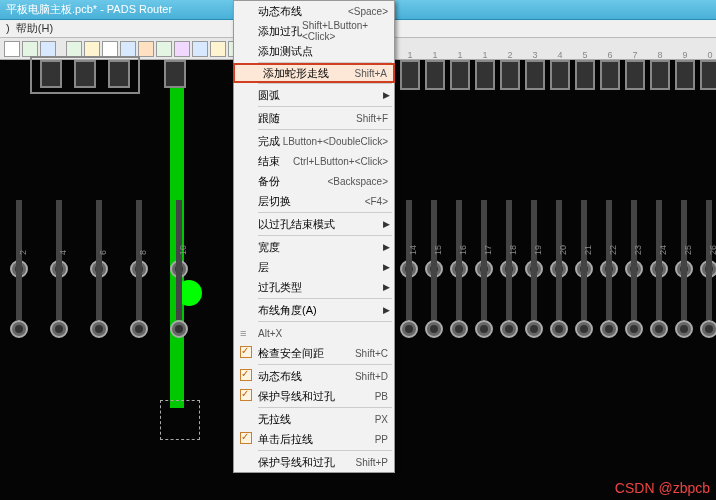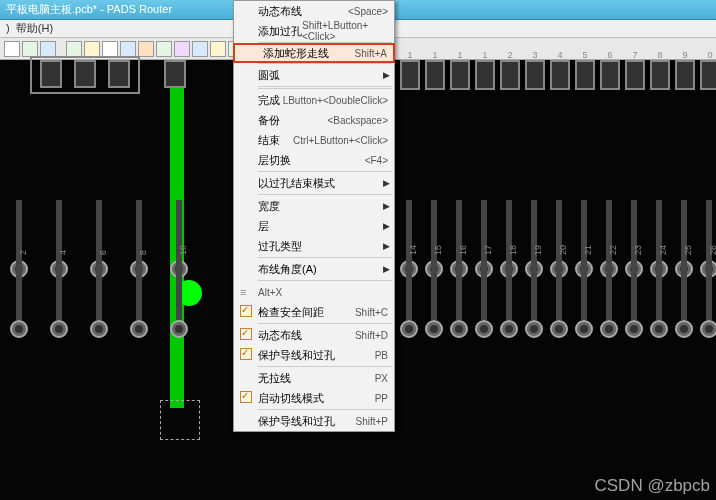--- a/index.html
+++ b/index.html
@@ -23,21 +23,21 @@
   .menuitem { display: flex; align-items: center; height: 20px; padding: 0 6px 0 24px; cursor: pointer; position: relative; }
   .menuitem.hl { background: #fde8d8; border: 1px solid #e8a060; height: 18px; }
   .menuitem.highlighted-red { outline: 2px solid #d04020; outline-offset: -1px; padding-left: 28px; }
   .menuitem.disabled { color: #999; }
   .mlabel { flex: 1; white-space: nowrap; }
   .mshort { color: #555; font-size: 10px; }
   .msep { height: 1px; background: #ccc; margin: 1px 2px 1px 24px; }
   .chk { position:absolute; left:6px; top:3px; width:12px; height:12px; border:1px solid #c88030; background:#fff4e0; }
   .chk::after { content:"✓"; color:#c06010; font-size:10px; position:absolute; top:-2px; left:0; }
   .sub { position:absolute; right:4px; color:#333; font-size:9px; }
-  .watermark { position:absolute; bottom:4px; right:6px; color:#a3a3a3; font-size:17px; z-index:50; }
+  .watermark { position:absolute; bottom:4px; right:6px; color:#ef4444; font-size:14px; z-index:50; }
   .dashed { position:absolute; border:1px dashed #aaa; }
 </style>
 </head>
 <body>
 
 <div class="titlebar">
   <span>平板电脑主板.pcb* - PADS Router</span>
 </div>
 <div class="menubar">
   ) &nbsp;<span>帮助(H)</span>
@@ -286,43 +286,50 @@
 
 <div class="ctxmenu" id="ctxmenu">
     <div class="menuitem">
       <span class="mlabel">动态布线</span>
       <span class="mshort">&lt;Space&gt;</span>
     </div>
     <div class="menuitem">
       <span class="mlabel">添加过孔</span>
       <span class="mshort">Shift+LButton+&lt;Click&gt;</span>
     </div>
+    <div class="menuitem">
+      <span class="mlabel">添加测试点</span>
+    </div>
     <div class="msep"></div>
     <div class="menuitem hl highlighted-red">
       <span class="mlabel">添加蛇形走线</span>
       <span class="mshort">Shift+A</span>
     </div>
     <div class="msep"></div>
     <div class="menuitem">
       <span class="mlabel">圆弧</span>
       <span class="sub">▶</span>
     </div>
     <div class="msep"></div>
+    <div class="menuitem">
+      <span class="mlabel">跟随</span>
+      <span class="mshort">Shift+F</span>
+    </div>
     <div class="msep"></div>
     <div class="menuitem">
       <span class="mlabel">完成</span>
       <span class="mshort">LButton+&lt;DoubleClick&gt;</span>
     </div>
     <div class="menuitem">
+      <span class="mlabel">结束</span>
+      <span class="mshort">Ctrl+LButton+&lt;Click&gt;</span>
+    </div>
+    <div class="menuitem">
       <span class="mlabel">备份</span>
       <span class="mshort">&lt;Backspace&gt;</span>
-    </div>
-    <div class="menuitem">
-      <span class="mlabel">结束</span>
-      <span class="mshort">Ctrl+LButton+&lt;Click&gt;</span>
     </div>
     <div class="menuitem">
       <span class="mlabel">层切换</span>
       <span class="mshort">&lt;F4&gt;</span>
     </div>
     <div class="msep"></div>
     <div class="menuitem">
       <span class="mlabel">以过孔结束模式</span>
       <span class="sub">▶</span>
     </div>
@@ -365,21 +372,21 @@
       <span class="mlabel">保护导线和过孔</span>
       <span class="mshort">PB</span>
     </div>
     <div class="msep"></div>
     <div class="menuitem">
       <span class="mlabel">无拉线</span>
       <span class="mshort">PX</span>
     </div>
     <div class="menuitem">
       <span class="chk"></span>
-      <span class="mlabel">启动切线模式</span>
+      <span class="mlabel">单击后拉线</span>
       <span class="mshort">PP</span>
     </div>
     <div class="msep"></div>
     <div class="menuitem">
       <span class="mlabel">保护导线和过孔</span>
       <span class="mshort">Shift+P</span>
     </div>
   </div>
 
 <div class="watermark">CSDN @zbpcb</div>

